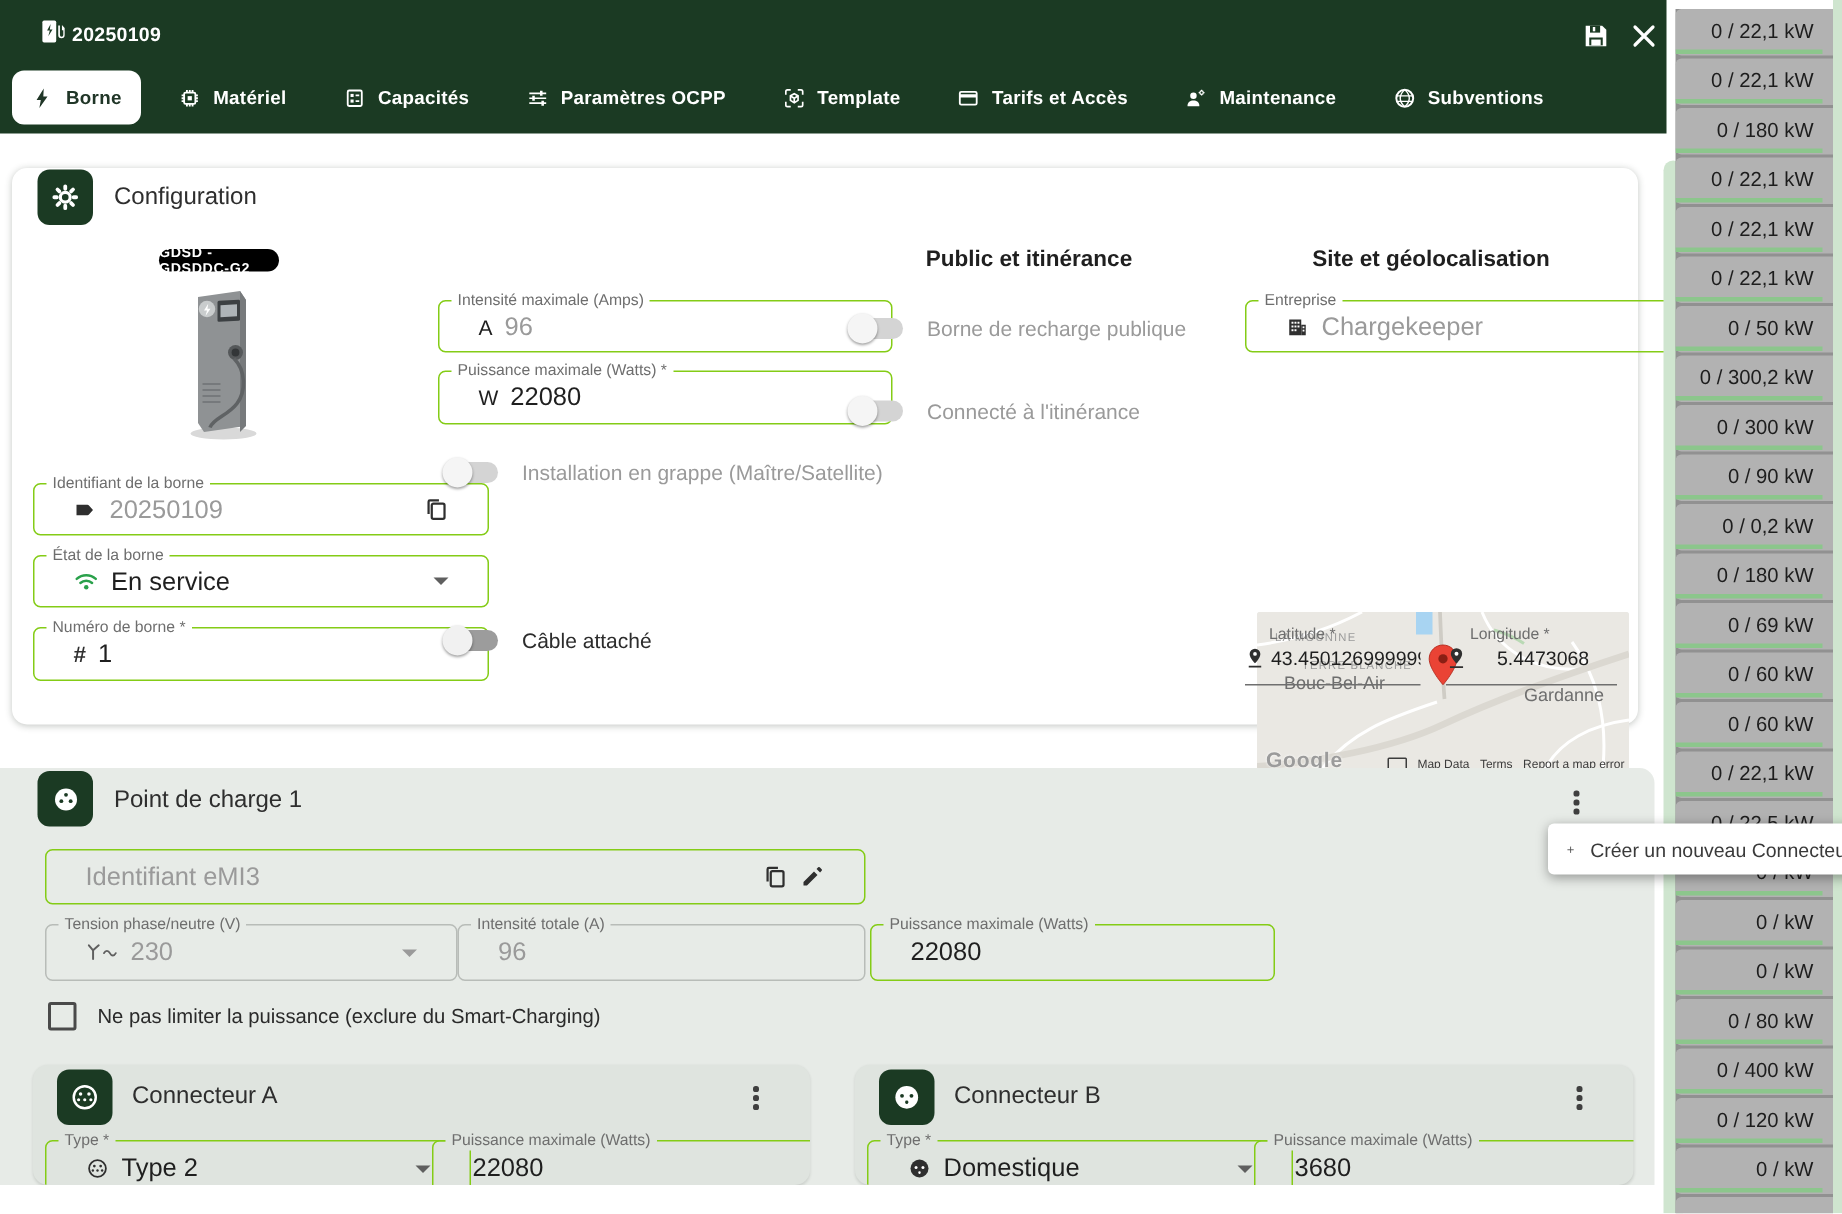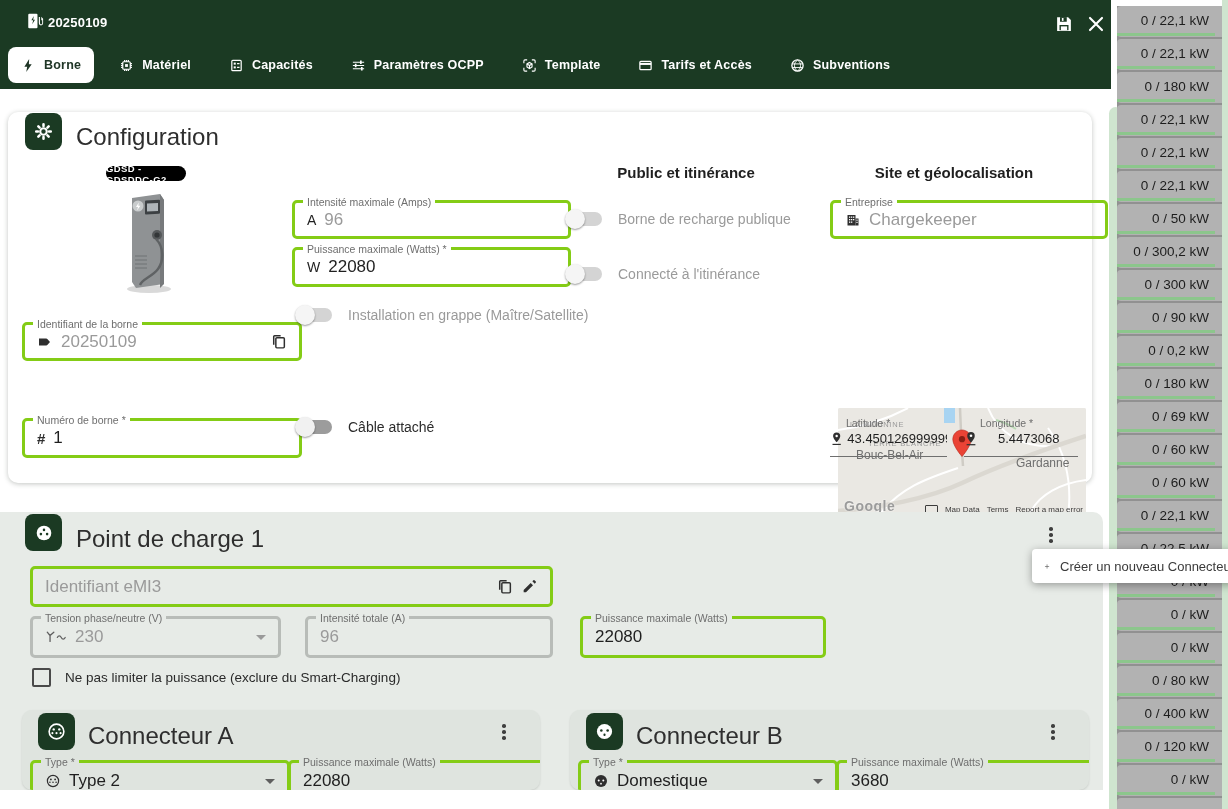--- a/index.html
+++ b/index.html
@@ -14,26 +14,26 @@
   .tab{height:36px;display:flex;align-items:center;gap:8px;padding:0 13px;border-radius:8px;
        color:#fff;font-size:12.5px;font-weight:600;letter-spacing:.2px;cursor:pointer;white-space:nowrap;}
   .tab.active{background:#fff;color:#203627;}
   .tab svg{flex:0 0 auto;}
   
   .card1{left:8px;top:112px;width:1084px;height:371px;background:#fff;border-radius:10px;
          box-shadow:0 1px 5px rgba(40,50,40,.28);--fbg:#fff;}
   .section{left:0;top:512px;width:1103px;height:278px;background:#e7ebe7;border-radius:0 10px 0 0;--fbg:#e7ebe7;}
   .conn{background:#dfe4df;border-radius:10px;overflow:hidden;box-shadow:0 1px 2px rgba(40,50,40,.15);--fbg:#dfe4df;}
   .iconbox{width:37px;height:37px;border-radius:8px;background:#1b3a23;display:flex;align-items:center;justify-content:center;}
-  .h1{font-size:24px;color:#2e2e2e;}
+  .h1{font-size:16px;color:#2e2e2e;}
   .coltitle{font-size:15px;font-weight:700;color:#1f1f1f;text-align:center;}
   .badge{background:#000000;color:#fff;font-size:9.5px;font-weight:700;letter-spacing:.4px;
          border-radius:10px;display:flex;align-items:center;justify-content:center;}
   
-  .ofield{border:3px solid #84cc16;border-radius:5px;display:flex;align-items:center;padding:0 12px;gap:8px;}
+  .ofield{border:1px solid #84cc16;border-radius:5px;display:flex;align-items:center;padding:0 26px;gap:8px;}
   .ofield.dis{border-color:#b8bcb8;}
   .flabel{position:absolute;top:-7px;left:8px;font-size:10.5px;line-height:13px;color:#6e6e6e;
           background:var(--fbg,#fff);padding:0 4px;white-space:nowrap;}
   .val{font-size:17px;color:#1f1f1f;white-space:nowrap;overflow:hidden;}
   .gray{color:#9a9a9a;}
   .prefix{font-size:14px;color:#1f1f1f;}
   .caret{width:0;height:0;border-left:5px solid transparent;border-right:5px solid transparent;
          border-top:5px solid #5f5f5f;margin-left:auto;}
   .caret.dim{border-top-color:#9a9a9a;}
   .ufield{border-bottom:1px solid #6f6f6f;}
@@ -152,20 +152,33 @@
         <svg width="15" height="15" viewBox="0 0 16 16">
             <g fill="none" stroke="currentColor" stroke-width="1.3">
               <rect x="2" y="3.5" width="12" height="9" rx="1"></rect>
               <path d="M2 6.3h12" stroke-width="2.2"></path>
             </g>
           </svg>
         <span>Tarifs et Accès</span>
       </div>
       <div class="tab">
         <svg width="15" height="15" viewBox="0 0 16 16">
+            <g fill="currentColor">
+              <circle cx="6" cy="6.2" r="2.3"></circle>
+              <path d="M1.8 13.2c0-2.3 1.9-3.6 4.2-3.6s4.2 1.3 4.2 3.6v.4H1.8z"></path>
+            </g>
+            <g stroke="currentColor" fill="none" stroke-width=".9">
+              <circle cx="11.8" cy="4" r="1.2"></circle>
+              <path d="M11.8 1.9v.9M11.8 5.2v.9M9.7 4h.9M13 4h.9"></path>
+            </g>
+          </svg>
+        <span>Maintenance</span>
+      </div>
+      <div class="tab">
+        <svg width="15" height="15" viewBox="0 0 16 16">
             <g fill="none" stroke="currentColor">
               <circle cx="8" cy="8" r="6" stroke-width="1.4"></circle>
               <path d="M2.3 6.3h11.4M2.6 10.2h10.8" stroke-width="1"></path>
               <path d="M8 2c-4.3 3.6-4.3 8.4 0 12M8 2c4.3 3.6 4.3 8.4 0 12" stroke-width="1"></path>
             </g>
           </svg>
         <span>Subventions</span>
       </div>
     </div>
   </div>
@@ -205,20 +218,32 @@
         </svg>
       <span class="val gray">20250109</span>
       <svg style="margin-left:auto;cursor:pointer" width="17" height="17" viewBox="0 0 16 16">
           <g fill="none" stroke="#2f2f2f" stroke-width="1.4">
             <rect x="5.5" y="4.5" width="8" height="9.5" rx="1"></rect>
             <path d="M3.5 11V3.3c0-.4.3-.8.8-.8H10"></path>
           </g>
         </svg>
     </div>
 
+    <div class="abs ofield" style="left:14px;top:258px;width:250px;height:33px;cursor:pointer">
+      <span class="flabel">État de la borne</span>
+      <svg width="17" height="17" viewBox="0 0 16 16">
+          <g fill="none" stroke="#2aa14b" stroke-width="1.5" stroke-linecap="round">
+            <path d="M2 6.5a9 9 0 0 1 12 0"></path>
+            <path d="M4.3 9.1a5.6 5.6 0 0 1 7.4 0"></path>
+          </g>
+          <circle cx="8" cy="11.7" r="1.4" fill="#2aa14b"></circle>
+        </svg>
+      <span class="val">En service</span>
+      <span class="caret"></span>
+    </div>
 
     <div class="abs ofield" style="left:14px;top:306px;width:250px;height:34px">
       <span class="flabel">Numéro de borne *</span>
       <span style="font-size:15px;font-weight:700;color:#2f2f2f">#</span>
       <span class="val">1</span>
     </div>
 
 
     <div class="abs ofield" style="left:284px;top:88px;width:249px;height:33px">
       <span class="flabel">Intensité maximale (Amps)</span>

